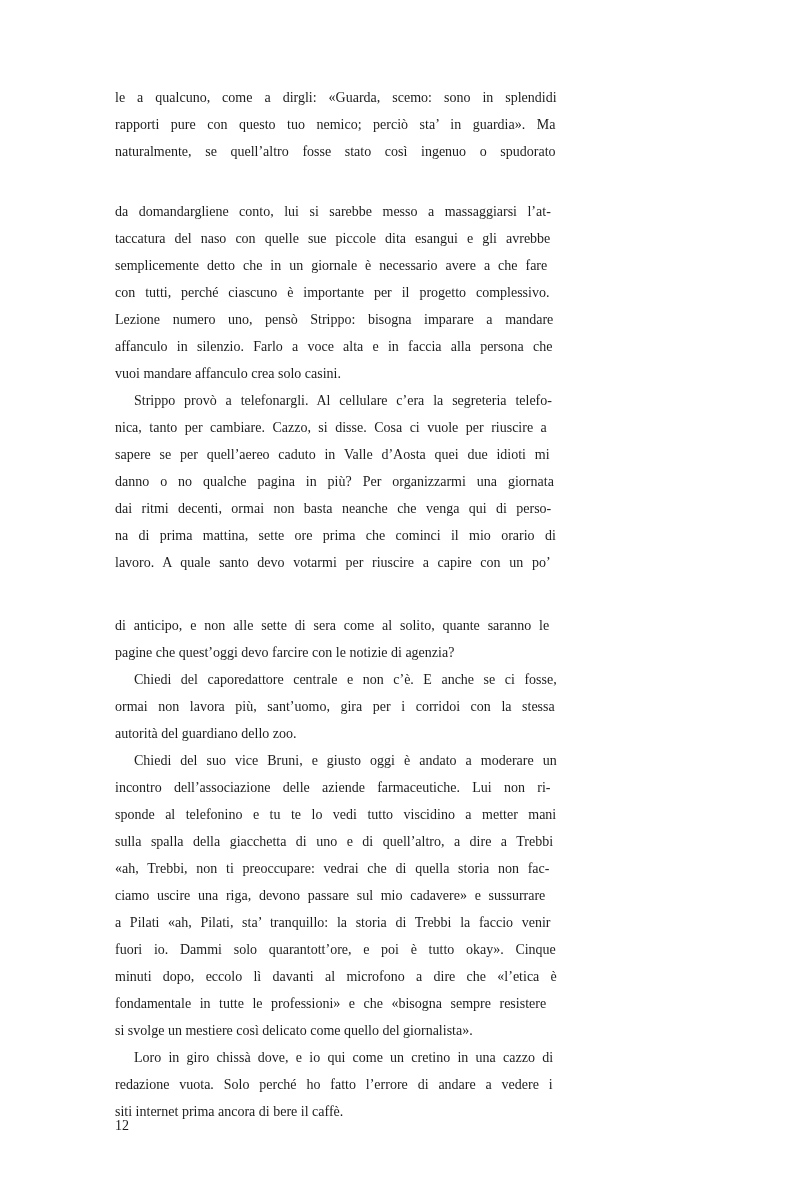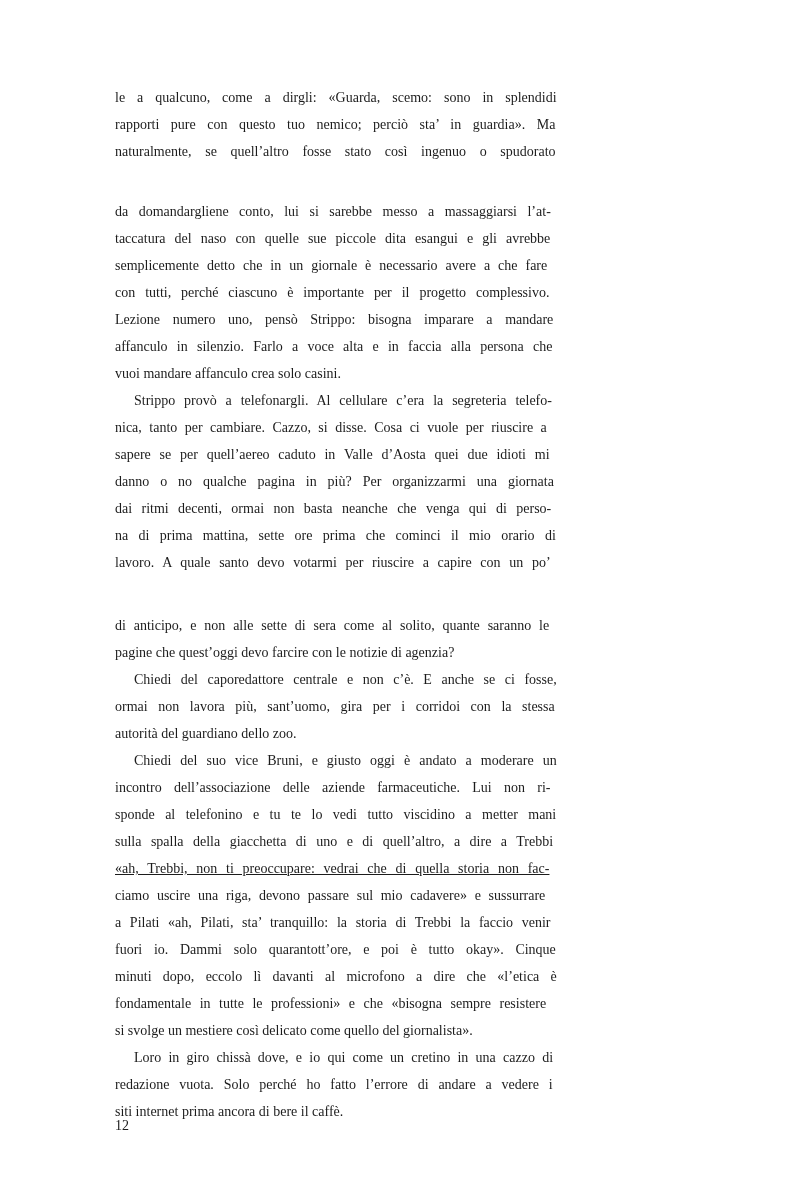--- a/index.html
+++ b/index.html
@@ -68,21 +68,21 @@
     <div class="line indent" style="word-spacing: 6.02273px;"><span>Chiedi del caporedattore centrale e non c’è. E anche se ci fosse,</span></div>
     <div class="line" style="word-spacing: 7.0696px;"><span>ormai non lavora più, sant’uomo, gira per i corridoi con la stessa</span></div>
     <div class="line last"><span>autorità del guardiano dello zoo.</span></div>
   </div>
 
   <div class="paragraph">
     <div class="line indent" style="word-spacing: 5.51172px;"><span>Chiedi del suo vice Bruni, e giusto oggi è andato a moderare un</span></div>
     <div class="line" style="word-spacing: 8.78571px;"><span>incontro dell’associazione delle aziende farmaceutiche. Lui non ri-</span></div>
     <div class="line" style="word-spacing: 6.96354px;"><span>sponde al telefonino e tu te lo vedi tutto viscidino a metter mani</span></div>
     <div class="line" style="word-spacing: 5.95443px;"><span>sulla spalla della giacchetta di uno e di quell’altro, a dire a Trebbi</span></div>
-    <div class="line" style="word-spacing: 5.25px; text-decoration: underline;"><span>«ah, Trebbi, non ti preoccupare: vedrai che di quella storia non fac-</span></div>
+    <div class="line" style="word-spacing: 5.25px;"><span>«ah, Trebbi, non ti preoccupare: vedrai che di quella storia non fac-</span></div>
     <div class="line" style="word-spacing: 4.19531px;"><span>ciamo uscire una riga, devono passare sul mio cadavere» e sussurrare</span></div>
     <div class="line" style="word-spacing: 5.14323px;"><span>a Pilati «ah, Pilati, sta’ tranquillo: la storia di Trebbi la faccio venir</span></div>
     <div class="line" style="word-spacing: 8.19531px;"><span>fuori io. Dammi solo quarantott’ore, e poi è tutto okay». Cinque</span></div>
     <div class="line" style="word-spacing: 7.79261px;"><span>minuti dopo, eccolo lì davanti al microfono a dire che «l’etica è</span></div>
     <div class="line" style="word-spacing: 5.00868px;"><span>fondamentale in tutte le professioni» e che «bisogna sempre resistere</span></div>
     <div class="line last"><span>si svolge un mestiere così delicato come quello del giornalista».</span></div>
   </div>
 
   <div class="paragraph">
     <div class="line indent" style="word-spacing: 3.74665px;"><span>Loro in giro chissà dove, e io qui come un cretino in una cazzo di</span></div>

